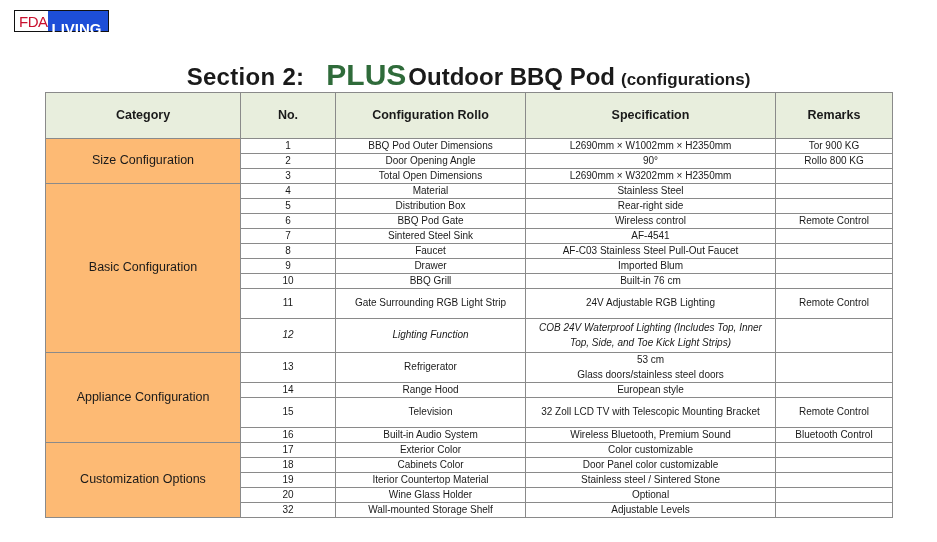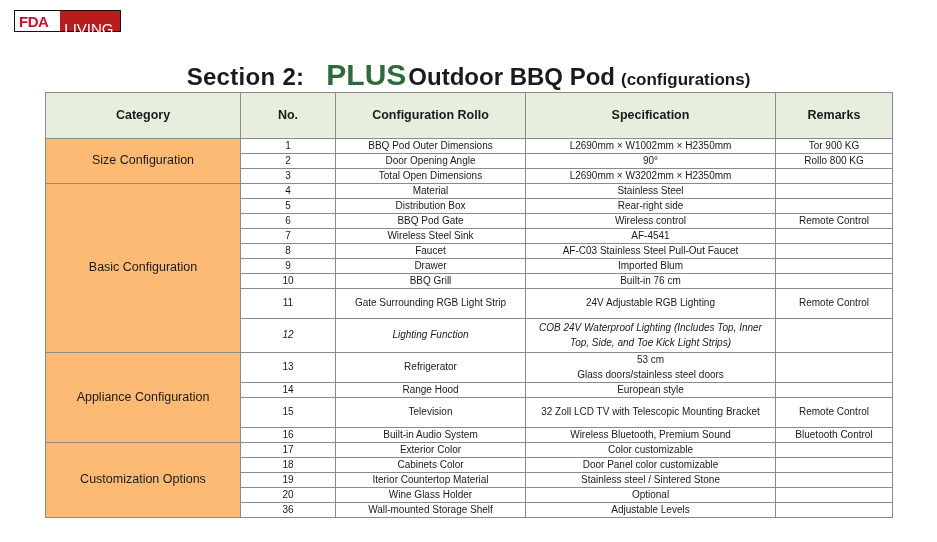--- a/index.html
+++ b/index.html
@@ -26,31 +26,31 @@
     left: 14px;
     top: 10px;
     display: flex;
     align-items: stretch;
     border: 1px solid #111;
     height: 22px;
   }
   .logo-fda {
     background: #ffffff;
     color: #c8102e;
-    font-weight: bold;
+    font-weight: normal;
     font-size: 15px;
     letter-spacing: -0.5px;
-    padding: 1px 12px 1px 4px;
+    padding: 1px 0 1px 4px;
     display: flex;
     align-items: center;
   }
   .logo-living {
-    background: #b91c1c;
+    background: #1d4ed8;
     color: #ffffff;
-    font-weight: normal;
+    font-weight: bold;
     font-size: 15px;
     letter-spacing: 0px;
     padding: 16px 6px 1px 4px;
     display: flex;
     align-items: center;
   }
 
   
   .title-wrap {
     position: absolute;
@@ -192,21 +192,21 @@
           <td class="rem"></td>
         </tr>
         <tr>
           <td class="no">6</td>
           <td class="name">BBQ Pod Gate</td>
           <td class="spec">Wireless control</td>
           <td class="rem">Remote Control</td>
         </tr>
         <tr>
           <td class="no">7</td>
-          <td class="name">Wireless Steel Sink</td>
+          <td class="name">Sintered Steel Sink</td>
           <td class="spec">AF-4541</td>
           <td class="rem"></td>
         </tr>
         <tr>
           <td class="no">8</td>
           <td class="name">Faucet</td>
           <td class="spec">AF-C03 Stainless Steel Pull-Out Faucet</td>
           <td class="rem"></td>
         </tr>
         <tr>
@@ -280,21 +280,21 @@
           <td class="spec">Stainless steel / Sintered Stone</td>
           <td class="rem"></td>
         </tr>
         <tr>
           <td class="no">20</td>
           <td class="name">Wine Glass Holder</td>
           <td class="spec">Optional</td>
           <td class="rem"></td>
         </tr>
         <tr>
-          <td class="no">36</td>
+          <td class="no">32</td>
           <td class="name">Wall-mounted Storage Shelf</td>
           <td class="spec">Adjustable Levels</td>
           <td class="rem"></td>
         </tr>
 
       </tbody>
     </table>
   </div>
 
 </div>

